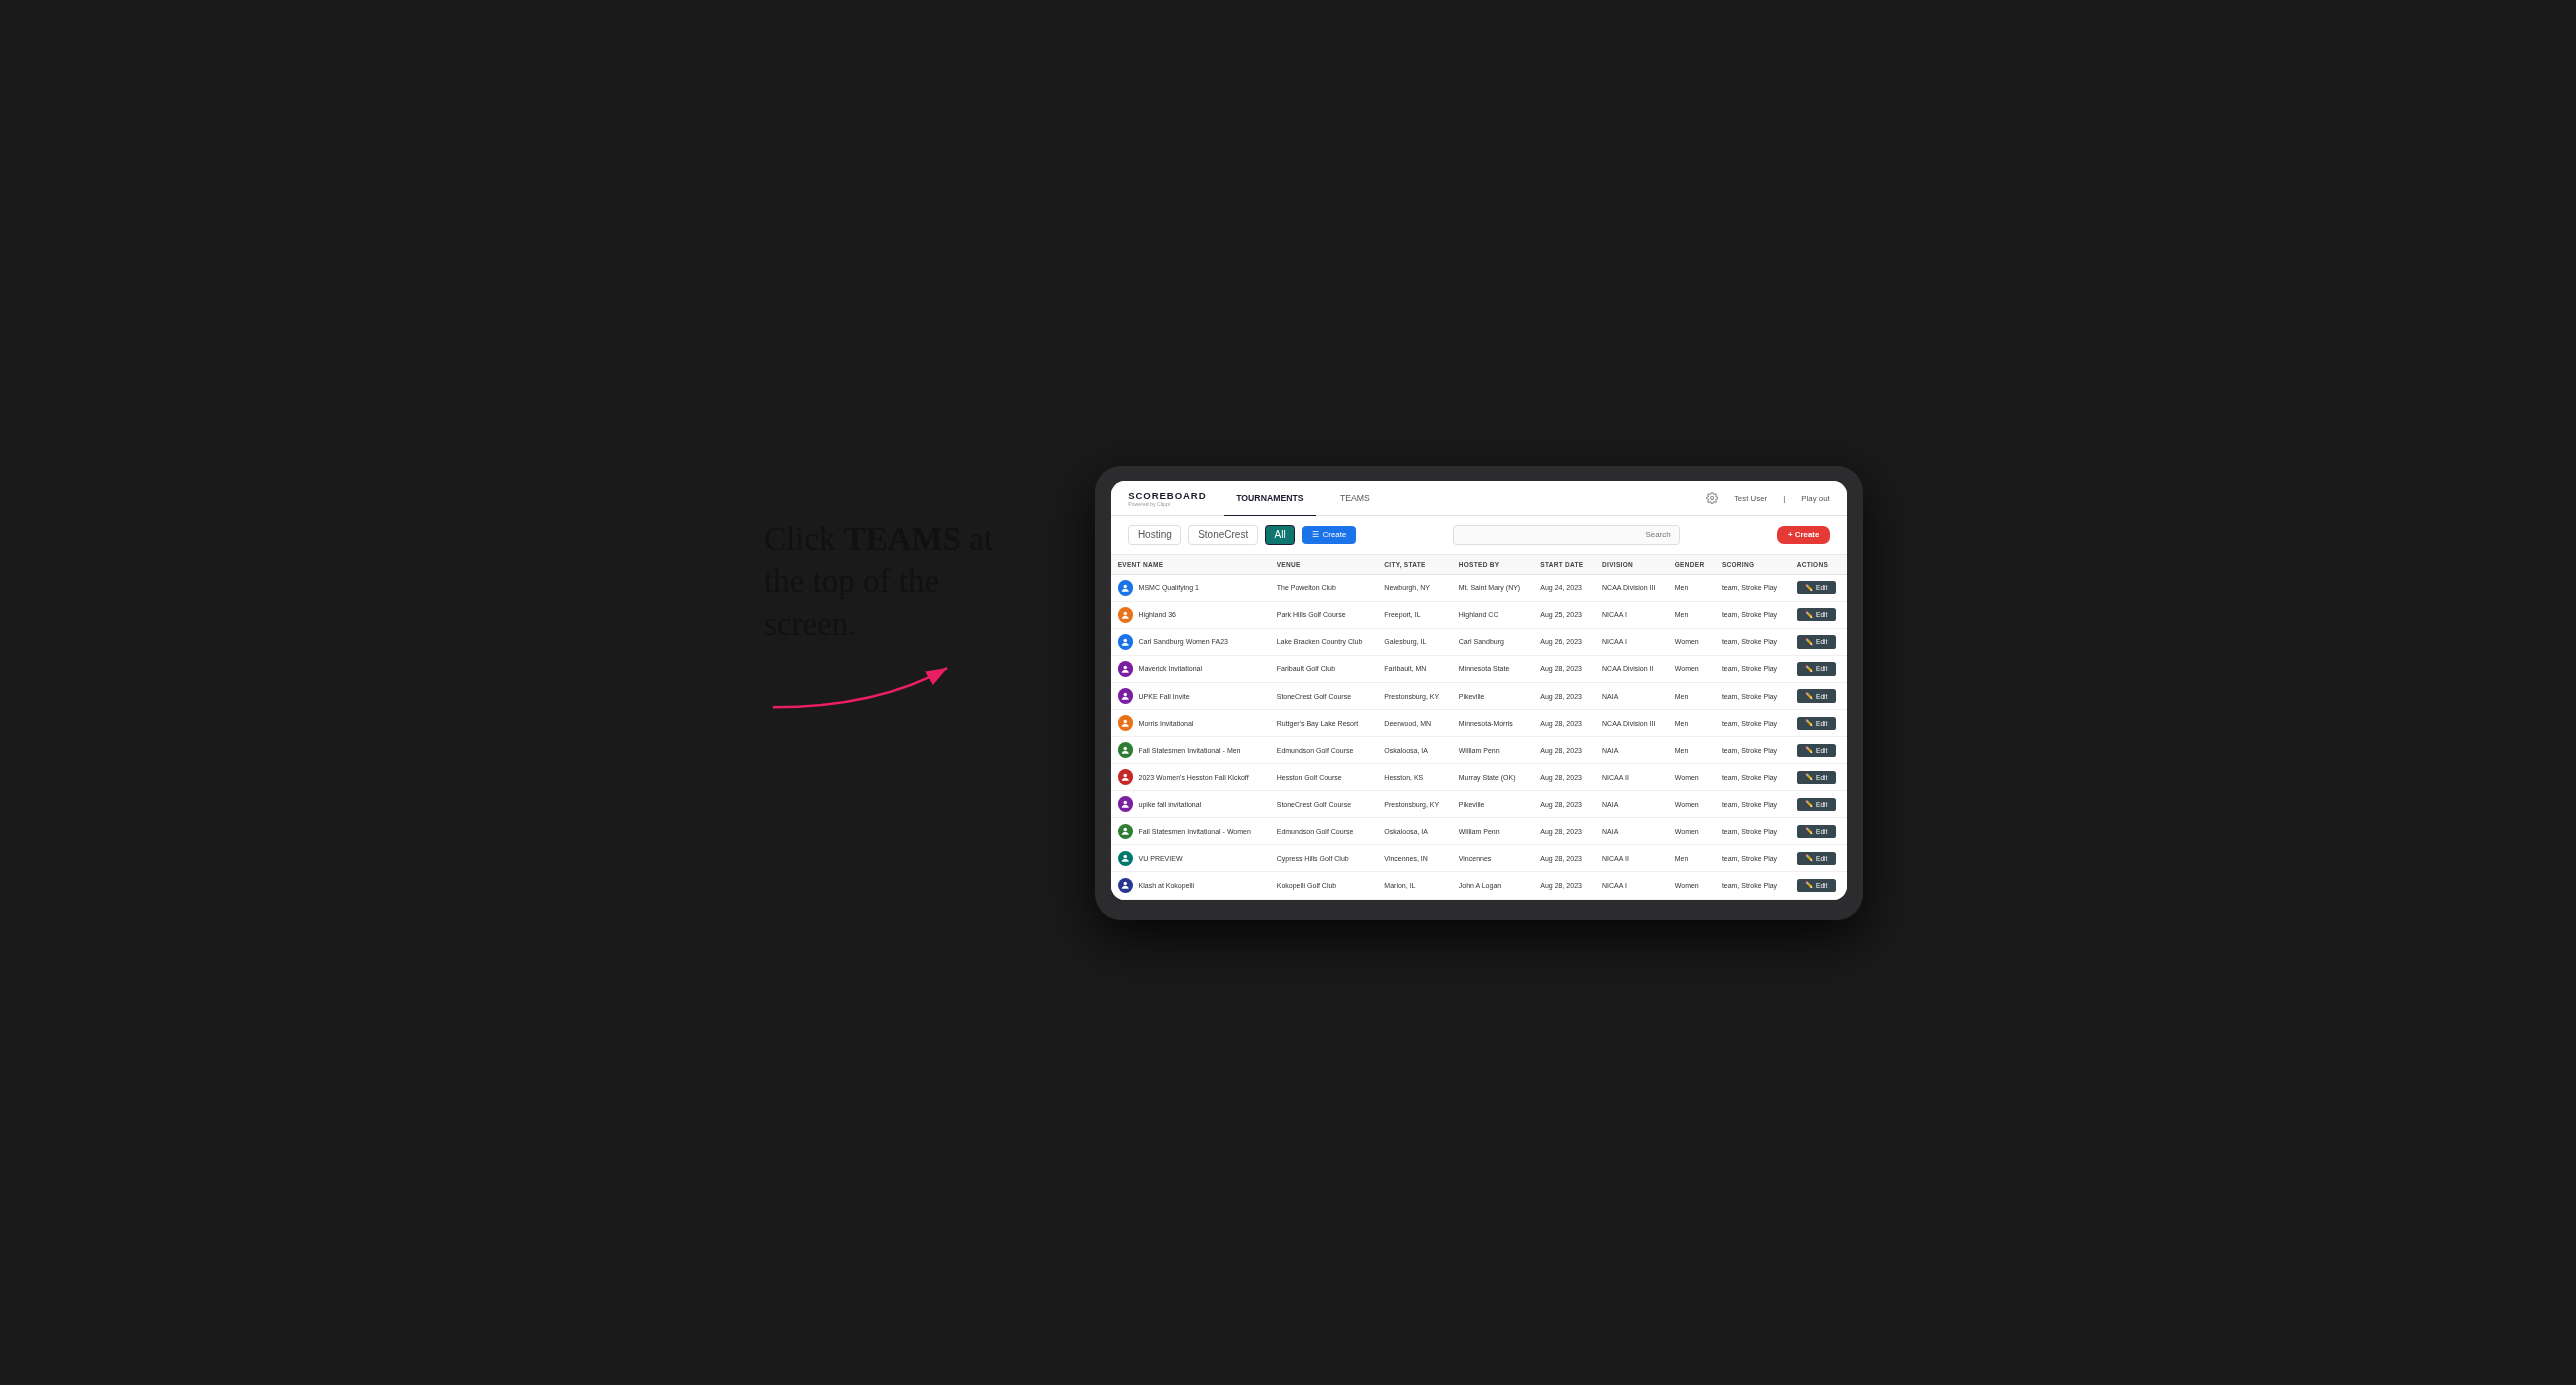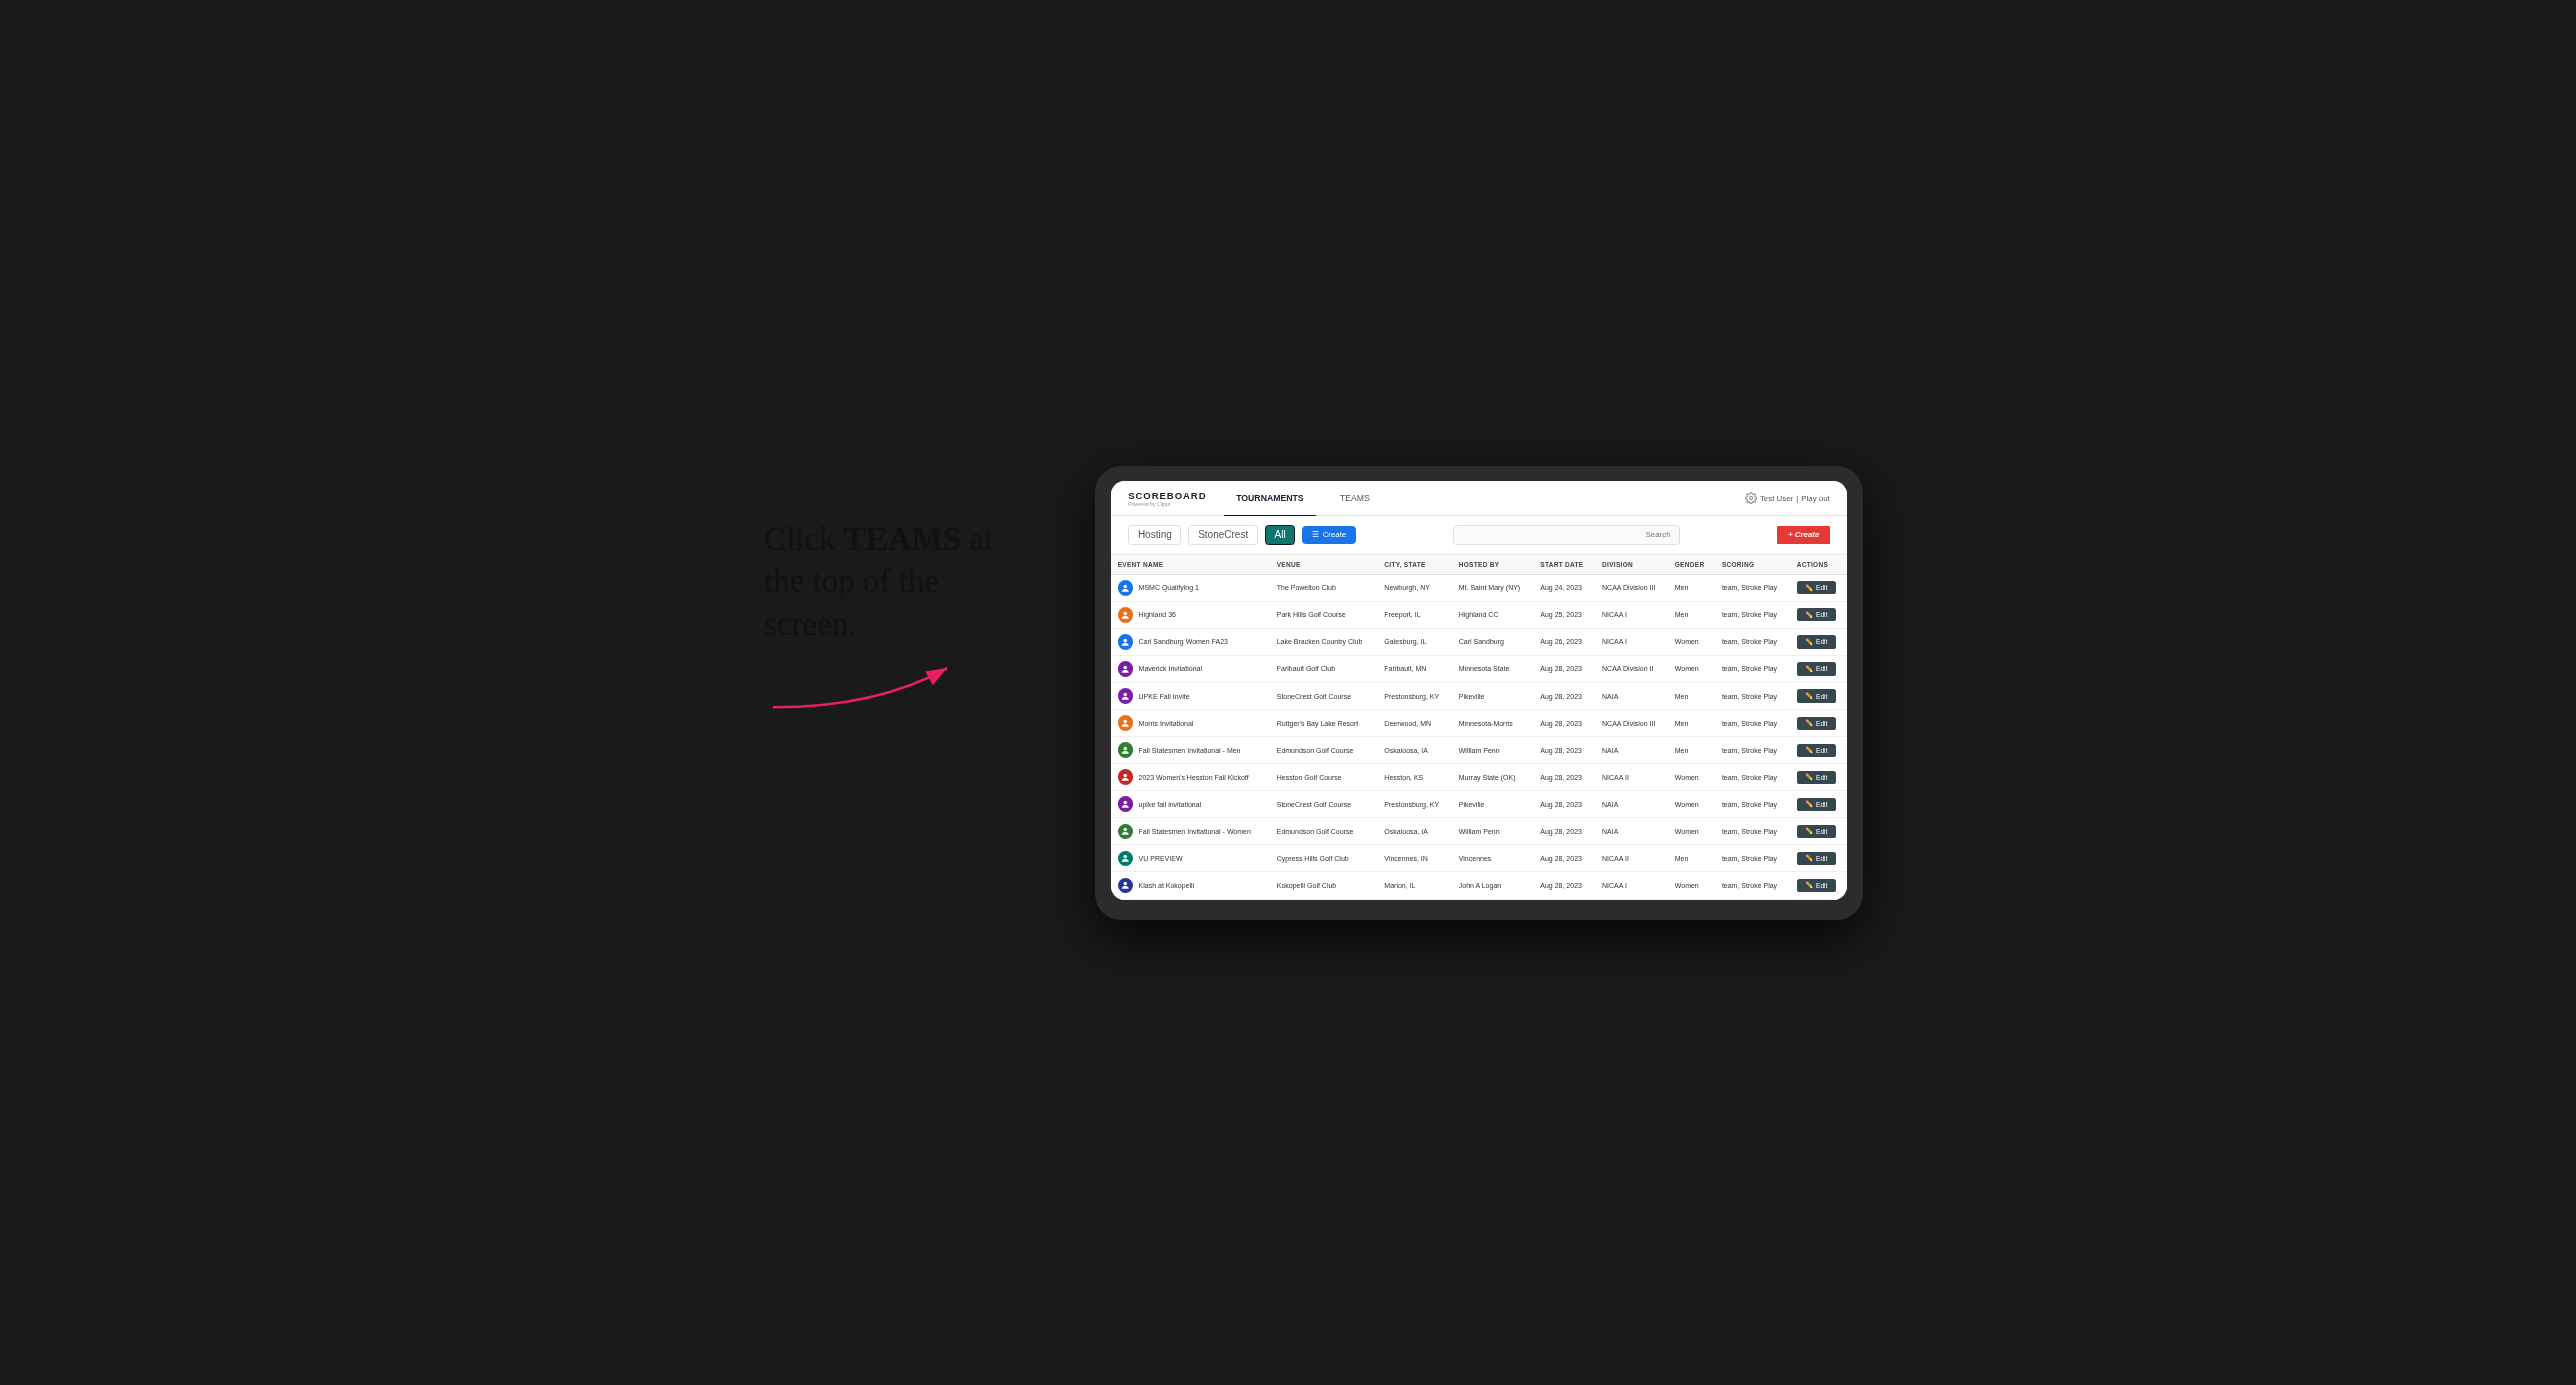--- a/index.html
+++ b/index.html
@@ -78,21 +78,21 @@
     }
     .nav-link.active {
       color: #1a1a2e;
       border-bottom: 1.7px solid #1a1a2e;
       font-weight: 700;
     }
 
     .nav-right {
       display: flex;
       align-items: center;
-      gap: 3px;
+      gap: 16px;
       font-size: 7.9px;
       color: #555;
     }
     .nav-gear {
       width: 12.2px;
       height: 12.2px;
       color: #888;
     }
 
     
@@ -147,28 +147,27 @@
       background: #fafafa;
       outline: none;
       text-align: right;
     }
 
     .create-btn {
       padding: 4.4px 10.5px;
       background: #e53935;
       color: #fff;
       border: none;
-      border-radius: 1px;
+      border-radius: 7px;
       font-size: 7.9px;
       font-weight: 600;
       cursor: pointer;
       display: flex;
       align-items: center;
       gap: 3.5px;
-      font-style: italic;
     }
 
     
     .table-container {
       overflow: auto;
     }
 
     table {
       width: 100%;
       border-collapse: collapse;

